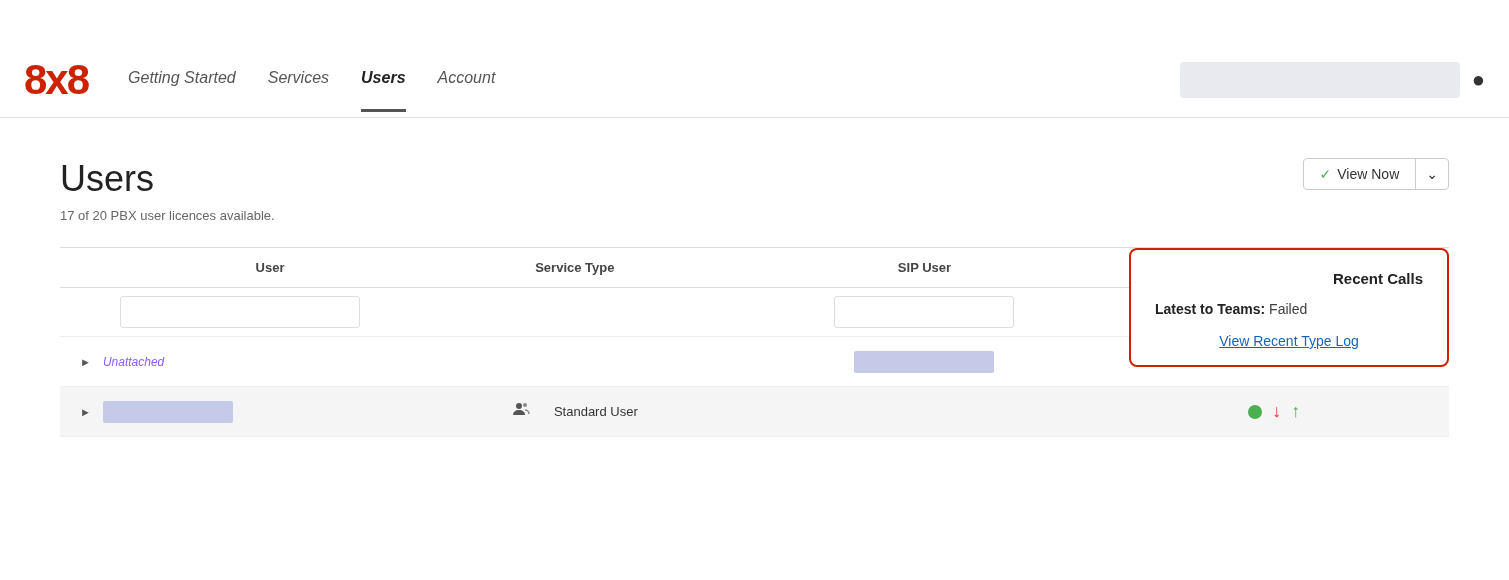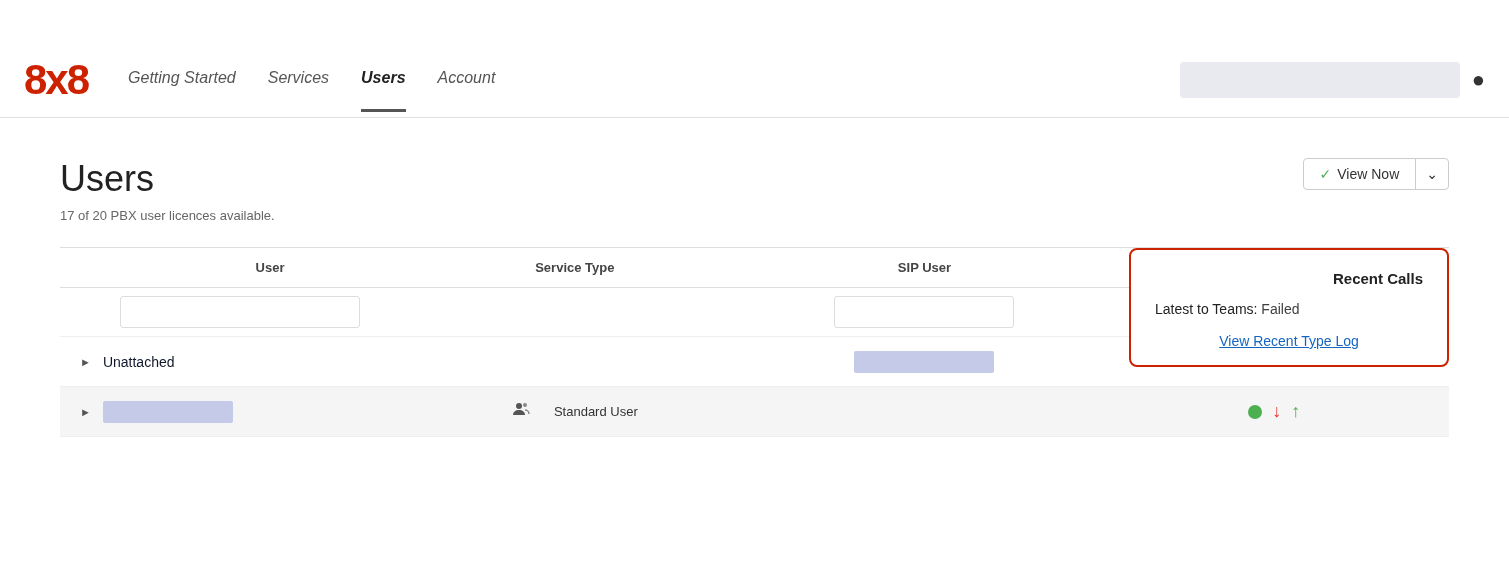--- a/index.html
+++ b/index.html
@@ -170,22 +170,23 @@
       align-items: center;
       gap: 12px;
       padding-left: 20px;
     }
     .expand-arrow {
       font-size: 11px;
       color: #555;
       cursor: pointer;
     }
     .row-name {
-      color: #0f172a;
-      font-size: 14px;
+      font-style: italic;
+      color: #8b5cf6;
+      font-size: 12px;
     }
     .row-name-blue {
       background: #c5cae9;
       height: 22px;
       width: 130px;
       border-radius: 2px;
       display: inline-block;
     }
     .row-sip-blue {
       background: #c5cae9;
@@ -251,21 +252,21 @@
       color: #222;
       margin-bottom: 14px;
       text-align: right;
     }
     .popup-row {
       font-size: 14px;
       color: #222;
       margin-bottom: 10px;
     }
     .popup-row .label {
-      font-weight: 400;
+      font-weight: 700;
       margin-top: 10px;
     }
     .popup-row .value-failed {
       color: #404040;
     }
     .popup-row .value-success {
       color: #333;
     }
     .popup-link {
       display: block;

